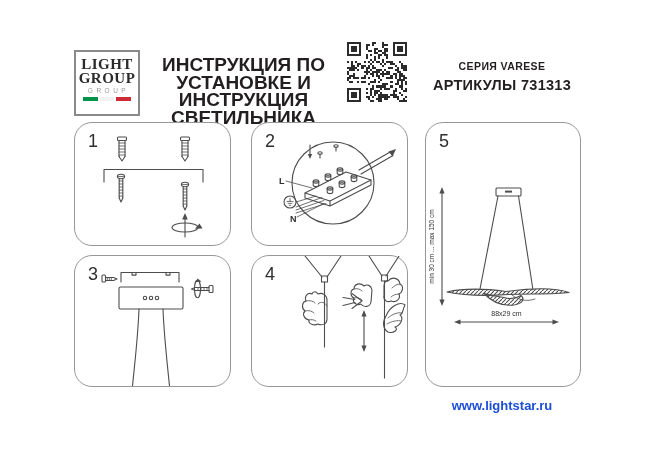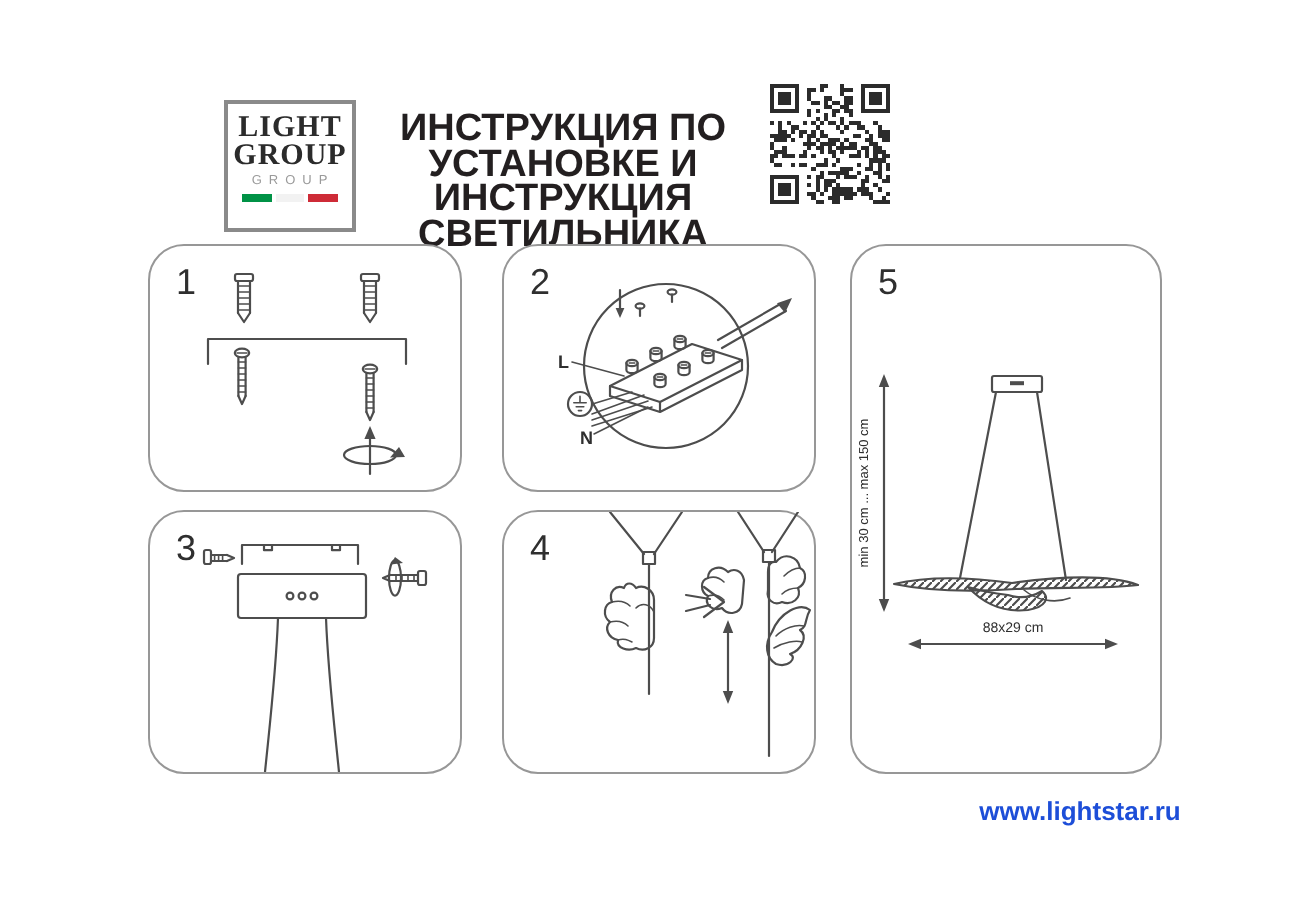--- a/index.html
+++ b/index.html
@@ -1,20 +1,20 @@
 <!DOCTYPE html>
 <html><head>
 <meta charset="utf-8">
 <style>
   html,body { margin:0; padding:0; background:#fff; }
   .page {
     position:relative; width:651px; height:460px; background:#ffffff;
     font-family:"Liberation Sans", sans-serif; color:#231f20; overflow:hidden;
   }
-  .abs { position:absolute;margin-left:38px; }
+  .abs { position:absolute; }
 
   
   .logo-box {
     left:74px; top:50px; width:62px; height:57px;
     border:2px solid #8a8a8a; background:#fff; text-align:center;
     padding-top:5px; box-sizing:content-box;
   }
   .logo-word { font-family:"Liberation Serif", serif; font-weight:bold;
     font-size:15px; line-height:14px; letter-spacing:.5px; color:#2b2b2b; }
   .logo-group { font-size:6.5px; letter-spacing:3.5px; color:#9a9a9a; margin-top:2px; padding-left:3px; }
@@ -79,20 +79,24 @@
 
   <div class="abs qr">
       <svg viewBox="0 0 29 29" width="60" height="60">
         <path d="M12,0h1v1h-1zM13,0h1v1h-1zM17,0h1v1h-1zM9,1h1v1h-1zM10,1h1v1h-1zM12,1h1v1h-1zM17,1h1v1h-1zM18,1h1v1h-1zM19,1h1v1h-1zM9,2h1v1h-1zM17,2h1v1h-1zM9,3h1v1h-1zM13,3h1v1h-1zM14,3h1v1h-1zM18,3h1v1h-1zM19,3h1v1h-1zM10,4h1v1h-1zM11,4h1v1h-1zM13,4h1v1h-1zM15,4h1v1h-1zM16,4h1v1h-1zM18,4h1v1h-1zM19,4h1v1h-1zM13,5h1v1h-1zM14,5h1v1h-1zM17,5h1v1h-1zM18,5h1v1h-1zM9,6h1v1h-1zM11,6h1v1h-1zM15,6h1v1h-1zM16,6h1v1h-1zM18,6h1v1h-1zM19,6h1v1h-1zM9,7h1v1h-1zM13,7h1v1h-1zM15,7h1v1h-1zM19,7h1v1h-1zM11,8h1v1h-1zM13,8h1v1h-1zM17,8h1v1h-1zM0,9h1v1h-1zM2,9h1v1h-1zM4,9h1v1h-1zM8,9h1v1h-1zM10,9h1v1h-1zM12,9h1v1h-1zM14,9h1v1h-1zM15,9h1v1h-1zM17,9h1v1h-1zM19,9h1v1h-1zM20,9h1v1h-1zM21,9h1v1h-1zM25,9h1v1h-1zM2,10h1v1h-1zM5,10h1v1h-1zM6,10h1v1h-1zM11,10h1v1h-1zM16,10h1v1h-1zM18,10h1v1h-1zM21,10h1v1h-1zM22,10h1v1h-1zM26,10h1v1h-1zM2,11h1v1h-1zM3,11h1v1h-1zM5,11h1v1h-1zM7,11h1v1h-1zM8,11h1v1h-1zM10,11h1v1h-1zM12,11h1v1h-1zM17,11h1v1h-1zM23,11h1v1h-1zM26,11h1v1h-1zM27,11h1v1h-1zM28,11h1v1h-1zM0,12h1v1h-1zM1,12h1v1h-1zM2,12h1v1h-1zM3,12h1v1h-1zM4,12h1v1h-1zM7,12h1v1h-1zM9,12h1v1h-1zM10,12h1v1h-1zM12,12h1v1h-1zM13,12h1v1h-1zM20,12h1v1h-1zM21,12h1v1h-1zM24,12h1v1h-1zM26,12h1v1h-1zM27,12h1v1h-1zM28,12h1v1h-1zM1,13h1v1h-1zM2,13h1v1h-1zM3,13h1v1h-1zM5,13h1v1h-1zM9,13h1v1h-1zM11,13h1v1h-1zM14,13h1v1h-1zM15,13h1v1h-1zM16,13h1v1h-1zM18,13h1v1h-1zM23,13h1v1h-1zM24,13h1v1h-1zM27,13h1v1h-1zM28,13h1v1h-1zM0,14h1v1h-1zM8,14h1v1h-1zM9,14h1v1h-1zM10,14h1v1h-1zM12,14h1v1h-1zM13,14h1v1h-1zM14,14h1v1h-1zM15,14h1v1h-1zM17,14h1v1h-1zM19,14h1v1h-1zM20,14h1v1h-1zM24,14h1v1h-1zM25,14h1v1h-1zM0,15h1v1h-1zM3,15h1v1h-1zM9,15h1v1h-1zM11,15h1v1h-1zM12,15h1v1h-1zM14,15h1v1h-1zM16,15h1v1h-1zM17,15h1v1h-1zM18,15h1v1h-1zM19,15h1v1h-1zM20,15h1v1h-1zM22,15h1v1h-1zM23,15h1v1h-1zM25,15h1v1h-1zM26,15h1v1h-1zM1,16h1v1h-1zM2,16h1v1h-1zM3,16h1v1h-1zM8,16h1v1h-1zM12,16h1v1h-1zM14,16h1v1h-1zM15,16h1v1h-1zM17,16h1v1h-1zM21,16h1v1h-1zM23,16h1v1h-1zM25,16h1v1h-1zM26,16h1v1h-1zM27,16h1v1h-1zM0,17h1v1h-1zM1,17h1v1h-1zM3,17h1v1h-1zM4,17h1v1h-1zM5,17h1v1h-1zM7,17h1v1h-1zM8,17h1v1h-1zM10,17h1v1h-1zM15,17h1v1h-1zM19,17h1v1h-1zM20,17h1v1h-1zM21,17h1v1h-1zM23,17h1v1h-1zM25,17h1v1h-1zM27,17h1v1h-1zM28,17h1v1h-1zM0,18h1v1h-1zM13,18h1v1h-1zM16,18h1v1h-1zM24,18h1v1h-1zM25,18h1v1h-1zM26,18h1v1h-1zM27,18h1v1h-1zM1,19h1v1h-1zM2,19h1v1h-1zM5,19h1v1h-1zM7,19h1v1h-1zM8,19h1v1h-1zM11,19h1v1h-1zM12,19h1v1h-1zM13,19h1v1h-1zM15,19h1v1h-1zM21,19h1v1h-1zM24,19h1v1h-1zM26,19h1v1h-1zM28,19h1v1h-1zM10,20h1v1h-1zM17,20h1v1h-1zM18,20h1v1h-1zM19,20h1v1h-1zM23,20h1v1h-1zM24,20h1v1h-1zM26,20h1v1h-1zM28,20h1v1h-1zM12,21h1v1h-1zM14,21h1v1h-1zM15,21h1v1h-1zM16,21h1v1h-1zM17,21h1v1h-1zM18,21h1v1h-1zM21,21h1v1h-1zM25,21h1v1h-1zM26,21h1v1h-1zM9,22h1v1h-1zM11,22h1v1h-1zM12,22h1v1h-1zM16,22h1v1h-1zM18,22h1v1h-1zM19,22h1v1h-1zM20,22h1v1h-1zM23,22h1v1h-1zM26,22h1v1h-1zM28,22h1v1h-1zM11,23h1v1h-1zM13,23h1v1h-1zM14,23h1v1h-1zM15,23h1v1h-1zM22,23h1v1h-1zM23,23h1v1h-1zM27,23h1v1h-1zM28,23h1v1h-1zM9,24h1v1h-1zM11,24h1v1h-1zM13,24h1v1h-1zM14,24h1v1h-1zM16,24h1v1h-1zM22,24h1v1h-1zM25,24h1v1h-1zM11,25h1v1h-1zM13,25h1v1h-1zM15,25h1v1h-1zM16,25h1v1h-1zM17,25h1v1h-1zM18,25h1v1h-1zM19,25h1v1h-1zM21,25h1v1h-1zM22,25h1v1h-1zM23,25h1v1h-1zM26,25h1v1h-1zM9,26h1v1h-1zM10,26h1v1h-1zM12,26h1v1h-1zM15,26h1v1h-1zM16,26h1v1h-1zM17,26h1v1h-1zM18,26h1v1h-1zM19,26h1v1h-1zM20,26h1v1h-1zM22,26h1v1h-1zM23,26h1v1h-1zM24,26h1v1h-1zM28,26h1v1h-1zM10,27h1v1h-1zM14,27h1v1h-1zM15,27h1v1h-1zM16,27h1v1h-1zM18,27h1v1h-1zM19,27h1v1h-1zM24,27h1v1h-1zM27,27h1v1h-1zM11,28h1v1h-1zM12,28h1v1h-1zM15,28h1v1h-1zM16,28h1v1h-1zM25,28h1v1h-1zM26,28h1v1h-1zM27,28h1v1h-1zM28,28h1v1h-1z" fill="#2b2b2b"></path>
         <path d="M0,0h7v7h-7z M1,1h5v5h-5z M2,2h3v3h-3z" fill-rule="evenodd" fill="#2b2b2b"></path>
         <path d="M22,0h7v7h-7z M23,1h5v5h-5z M24,2h3v3h-3z" fill-rule="evenodd" fill="#2b2b2b"></path>
         <path d="M0,22h7v7h-7z M1,23h5v5h-5z M2,24h3v3h-3z" fill-rule="evenodd" fill="#2b2b2b"></path>
       </svg>
     </div>
 
+  <div class="abs series-block">
+    <div class="series">СЕРИЯ VARESE</div>
+    <div class="articles">АРТИКУЛЫ 731313</div>
+  </div>
 
   <div class="panel p1">
     <div class="panel-number">1</div>
     <svg class="art" viewBox="0 0 155 122">
       <g>
         <rect x="42.5" y="14" width="9" height="3.5" rx="1"></rect>
         <path d="M44,17.5 V33.5 M50,17.5 V33.5"></path>
         <path class="thin" d="M44,20 h6 M44,23 h6 M44,26 h6 M44,29 h6 M44,32 h6"></path>
         <path d="M44,33.5 L47,38 L50,33.5"></path>
       </g>

